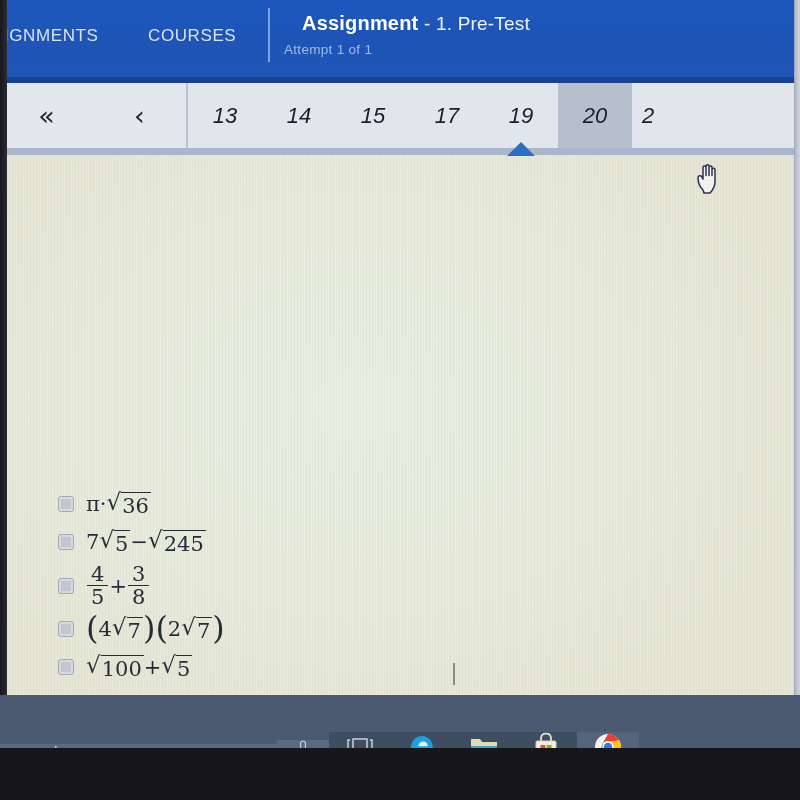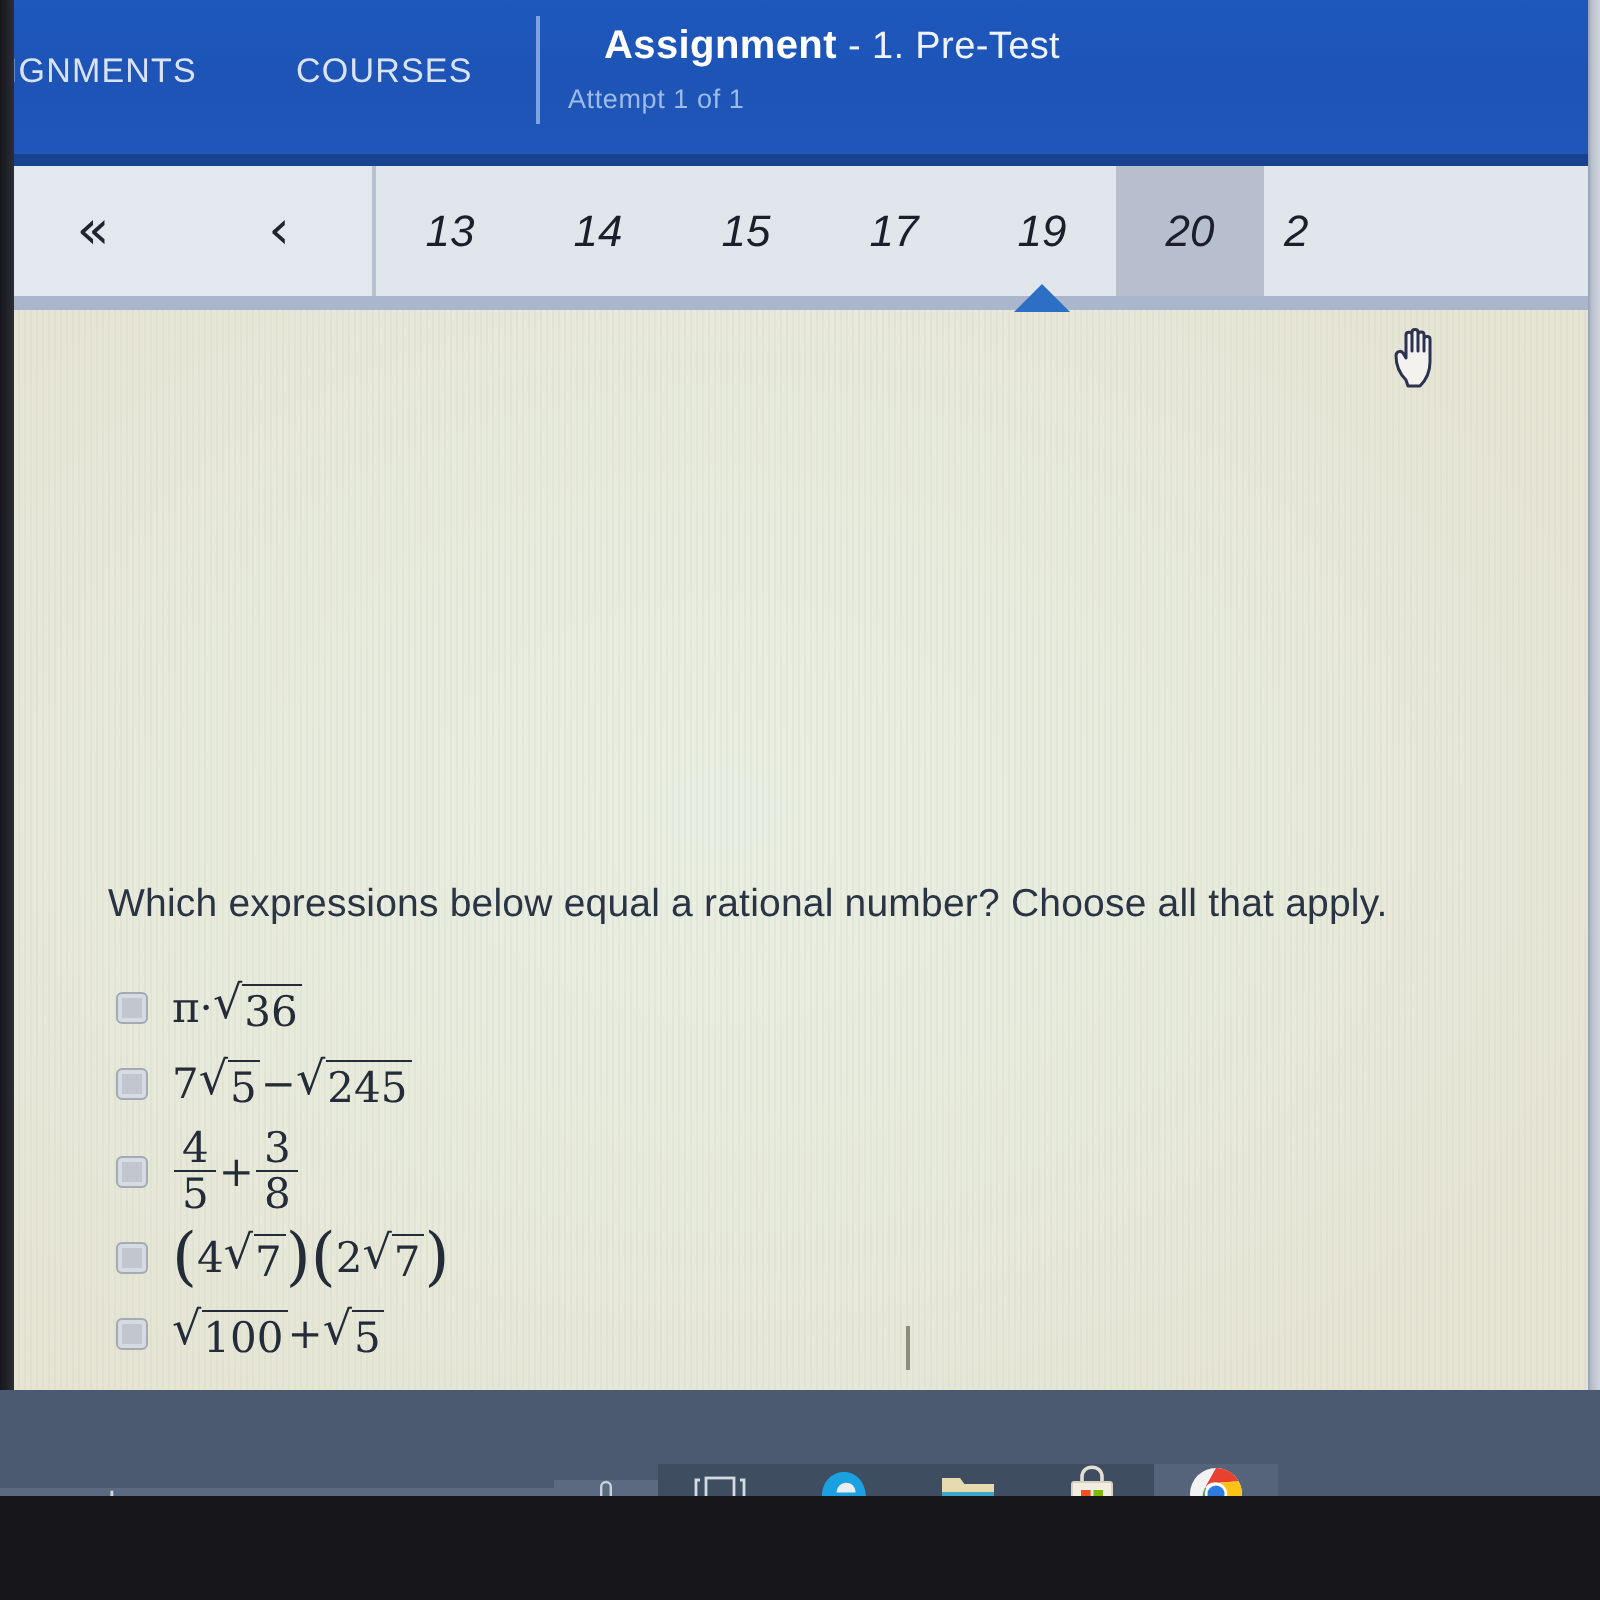--- a/index.html
+++ b/index.html
@@ -382,21 +382,20 @@
   <div class="cursor-hand">
     <svg viewBox="0 0 30 36" width="30" height="36">
       <path d="M9,30 C5,26 4,21 4,18 C4,15.6 6.6,15 7.6,16.6 L9,19 L9,7.5
                C9,5.6 12,5.6 12,7.5 L12,15.5 L12,6.2 C12,4.3 15,4.3 15,6.2
                L15,15.5 L15,7.4 C15,5.5 18,5.5 18,7.4 L18,15.5 L18,9.6
                C18,7.8 21,7.8 21,9.6 L21,21 C21,27 18,31 16,33 L10,33 Z" fill="#f4f2ef" stroke="#2c3350" stroke-width="1.5" stroke-linejoin="round"></path>
     </svg>
   </div>
 
   <div class="content">
-    <div class="question">Which expressions below equal a rational number? Choose all that apply.</div>
     <div class="choices" id="choice-list">
         <div class="choice">
           <div class="cbox"></div>
           <div class="expr">
             <span>π·</span>
             <span class="rad">
               <span class="sign">√</span>
               <span class="body">36</span>
             </span>
           </div>

